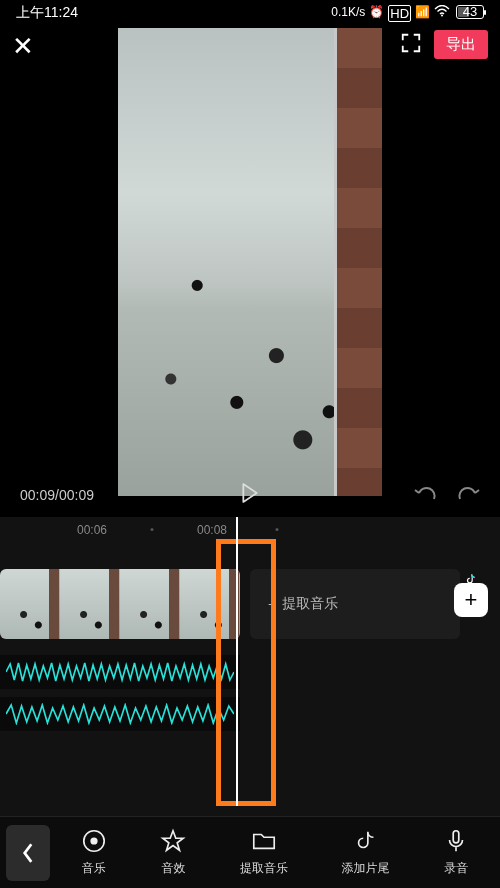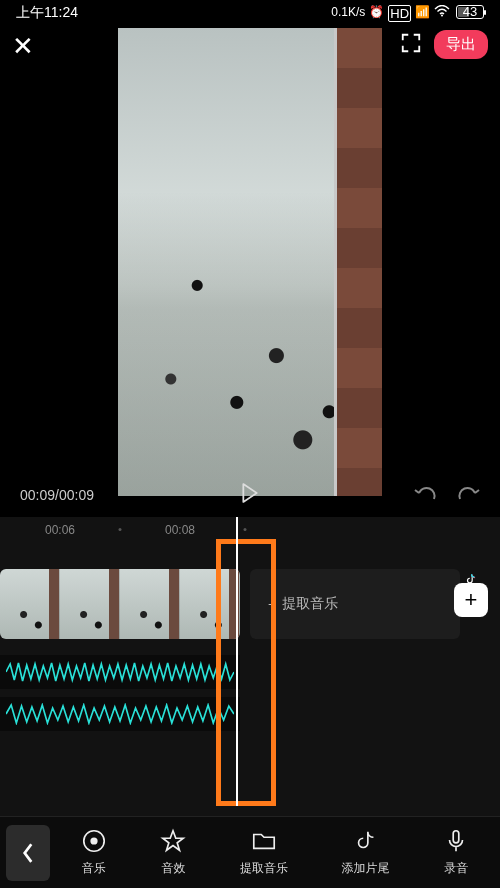--- a/index.html
+++ b/index.html
@@ -43,21 +43,21 @@
     position: relative;
   }
   .close-x { font-size: 26px; color: #fff; line-height: 1; }
   .top-right { position: absolute; right: 12px; top: 4px; display: flex; align-items: center; gap: 12px; }
   .expand-ic svg { width: 22px; height: 22px; stroke: #fff; stroke-width: 2; fill: none; }
   .export-btn {
     background: #f23b5c;
     color: #fff;
     font-size: 15px;
     padding: 5px 12px;
-    border-radius: 12px;
+    border-radius: 3px;
   }
 
   
   .preview-wrap {
     position: relative;
     width: 100%;
     height: 450px;
     display: flex;
     justify-content: center;
   }
@@ -110,20 +110,21 @@
   .play-btn svg { width:18px; height:20px; fill:#ddd; }
   .undo-redo { display:flex; gap:18px; }
   .undo-redo svg { width:24px; height:20px; fill:none; stroke:#888; stroke-width:2; }
 
   
   .timeline {
     position: relative;
     height: 310px;
     background: #121212;
     border-top: 1px solid #000;
+    padding-left: 32px;
   }
   .ruler {
     height: 28px;
     position: relative;
     font-size: 12px;
     color: #888;
   }
   .tick { position:absolute; top:6px; transform:translateX(-50%);}
   .dot { position:absolute; top:11px; width:3px; height:3px; background:#555; border-radius:50%; transform:translateX(-50%);}
   .track-video {

